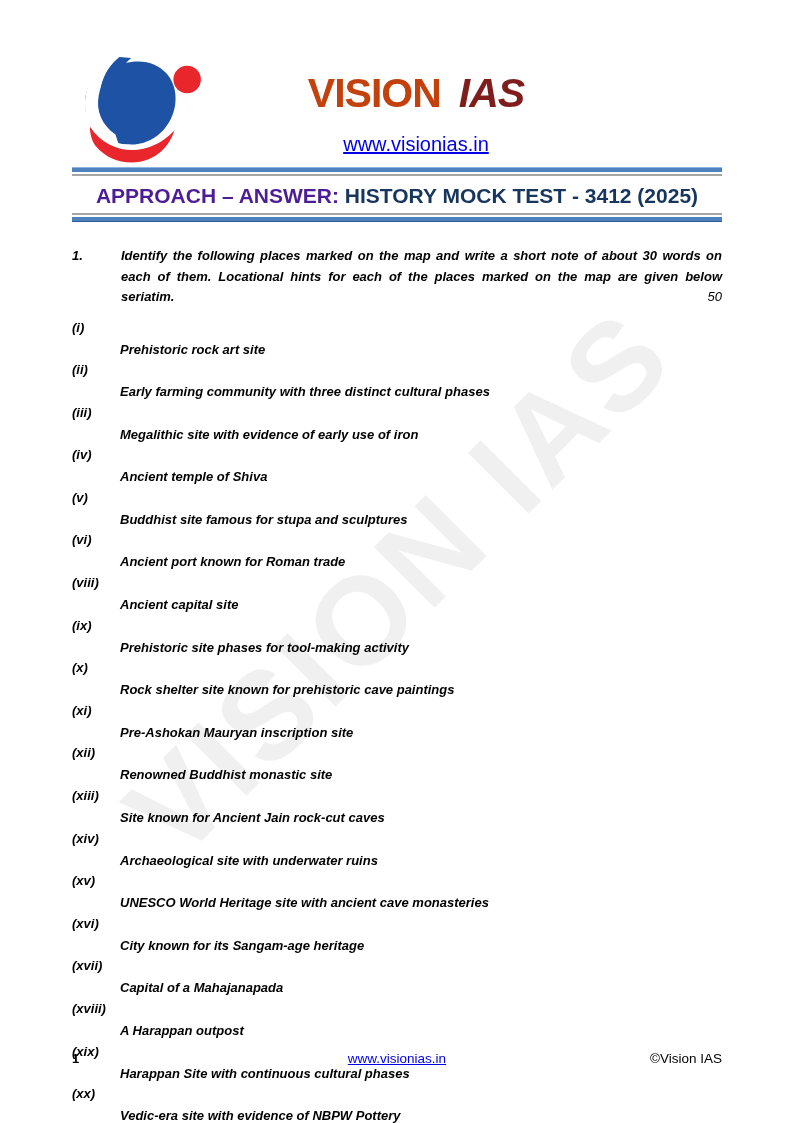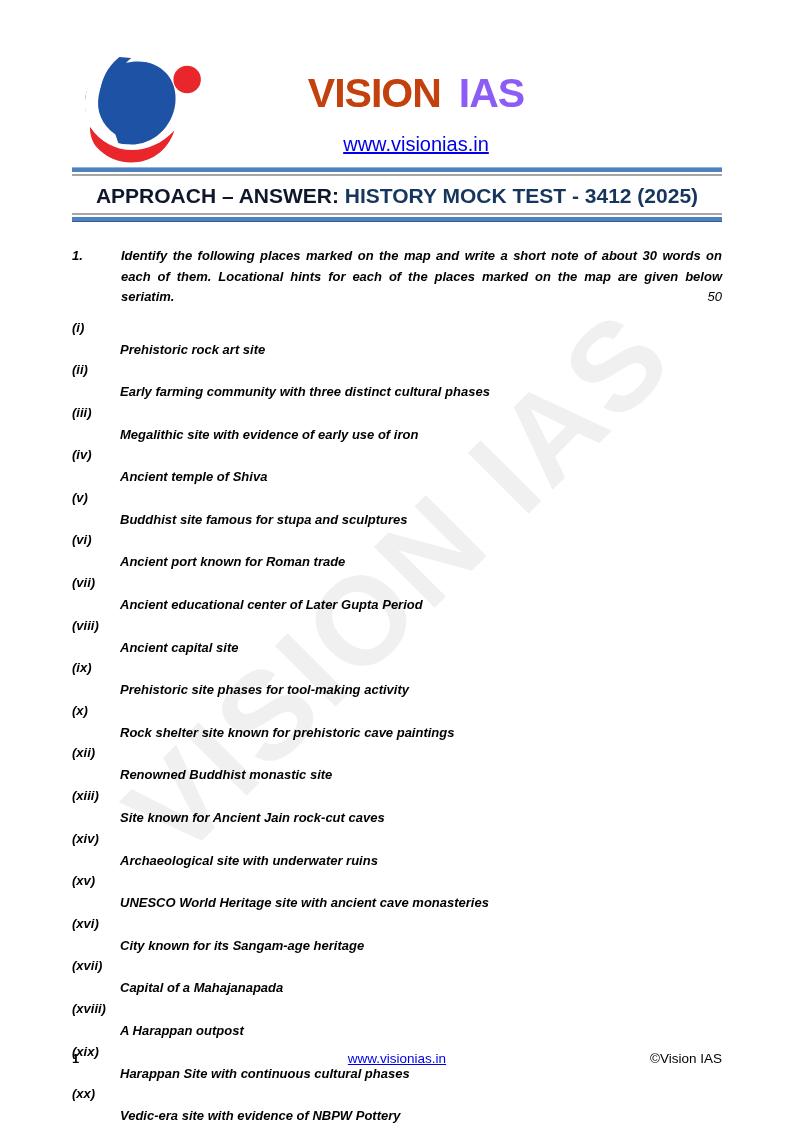--- a/index.html
+++ b/index.html
@@ -32,21 +32,21 @@
 
   
   .logo { position: absolute; top: 56px; left: 76px; width: 128px; height: 108px; z-index: 1; }
   .brand {
     position: absolute; top: 70px; left: 72px; width: 650px;
     padding-left: 38px;
     text-align: center; z-index: 1;
     font-weight: bold; font-size: 41px; letter-spacing: -1px;
   }
   .brand .v { color: #c2410c; text-align: center; }
-  .brand .ias { color: #8b5cf6; margin-left: 18px; }
+  .brand .ias { color: #7f1d1d; margin-left: 18px; font-style: italic; }
   .site-link-wrap {
     position: absolute; top: 133px; left: 72px; width: 650px;
     padding-left: 38px; text-align: center; z-index: 1;
   }
   .site-link-wrap a {
     color: #0000e8; font-size: 20px; text-decoration: underline;
   }
 
   
   .rule { position: absolute; left: 72px; width: 650px; z-index: 1; }
@@ -58,21 +58,21 @@
   .rule-bottom {
     top: 217px; height: 5px; background: #4f81bd;
     border-bottom: 1px solid #2c5d98;
     box-shadow: 0 -2px 0 0 #ffffff, 0 -4px 0 0 #a6a6a6;
   }
   .doc-title {
     position: absolute; top: 184px; left: 72px; width: 650px;
     text-align: center; z-index: 1;
     font-size: 21px; font-weight: bold; white-space: pre;
   }
-  .doc-title .t-prefix { color: #0f172a; }
+  .doc-title .t-prefix { color: #4c1d95; }
   .doc-title .t-rest { color: #17365d; }
 
   
   .content {
     position: absolute; top: 246px; left: 72px; width: 650px; z-index: 1;
     color: #000000;
   }
   .question { display: flex; align-items: flex-start; }
   .q-num {
     width: 49px; flex: 0 0 49px;
@@ -182,34 +182,34 @@
         </div>
       <div class="hint-row">
           <div class="hint-label">(v)</div>
           <div class="hint-text">Buddhist site famous for stupa and sculptures</div>
         </div>
       <div class="hint-row">
           <div class="hint-label">(vi)</div>
           <div class="hint-text">Ancient port known for Roman trade</div>
         </div>
       <div class="hint-row">
-          <div class="hint-label">(vii)</div>
-          <div class="hint-text">Ancient educational center of Later Gupta Period</div>
-        </div>
-      <div class="hint-row">
           <div class="hint-label">(viii)</div>
           <div class="hint-text">Ancient capital site</div>
         </div>
       <div class="hint-row">
           <div class="hint-label">(ix)</div>
           <div class="hint-text">Prehistoric site phases for tool-making activity</div>
         </div>
       <div class="hint-row">
           <div class="hint-label">(x)</div>
           <div class="hint-text">Rock shelter site known for prehistoric cave paintings</div>
+        </div>
+      <div class="hint-row">
+          <div class="hint-label">(xi)</div>
+          <div class="hint-text">Pre-Ashokan Mauryan inscription site</div>
         </div>
       <div class="hint-row">
           <div class="hint-label">(xii)</div>
           <div class="hint-text">Renowned Buddhist monastic site</div>
         </div>
       <div class="hint-row">
           <div class="hint-label">(xiii)</div>
           <div class="hint-text">Site known for Ancient Jain rock-cut caves</div>
         </div>
       <div class="hint-row">

